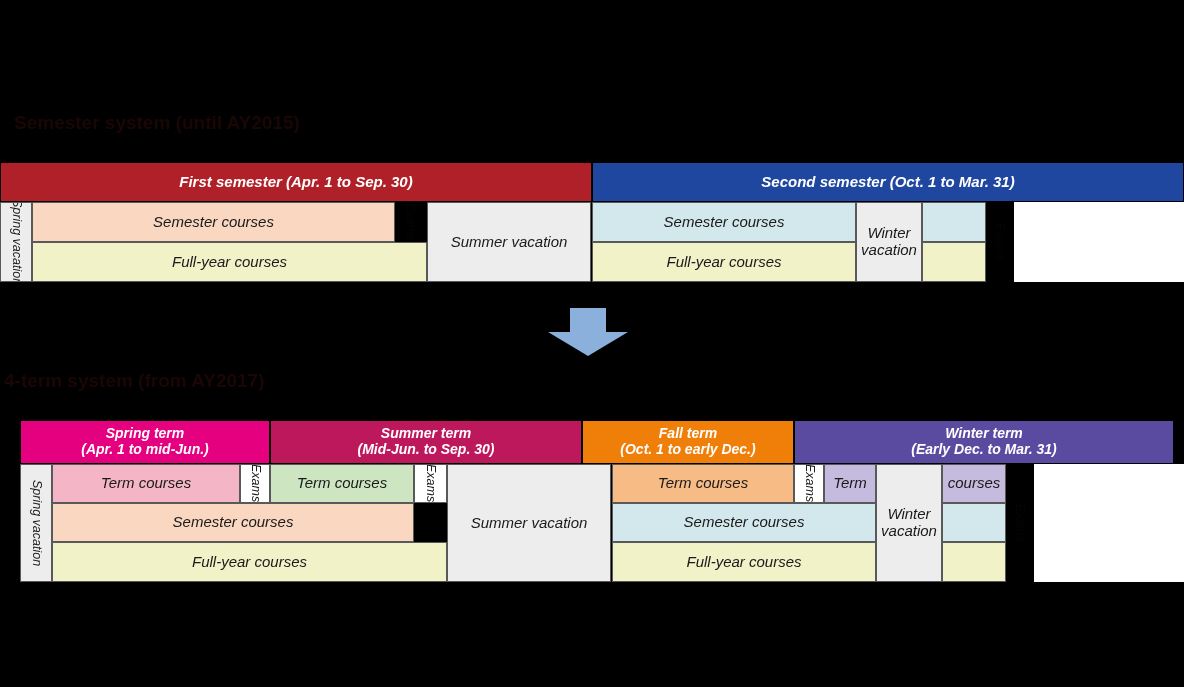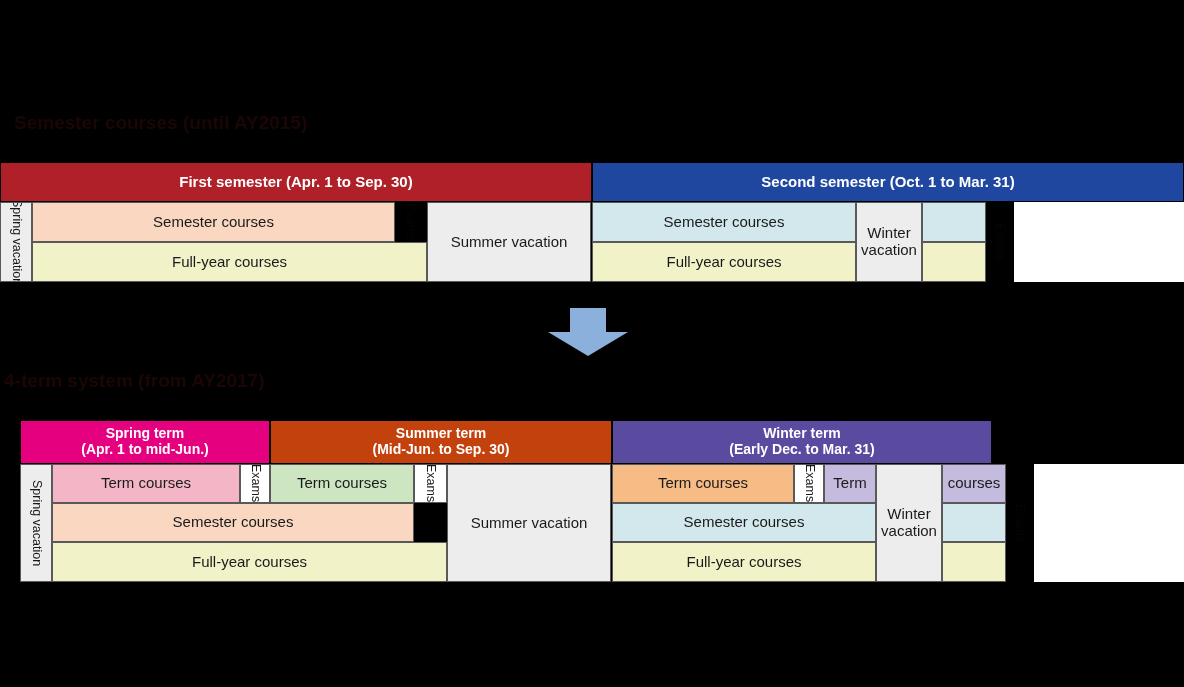--- a/index.html
+++ b/index.html
@@ -21,20 +21,21 @@
     font-weight: bold;
     color: #1a0604;
     letter-spacing: 0px;
     white-space: nowrap;
   }
 
   .chart {
     position: absolute;
     left: 0;
     width: 1184px;
+    font-style: italic;
   }
 
   
   .header-row {
     display: flex;
     width: 1184px;
     height: 40px;
   }
   .hdr {
     box-sizing: border-box;
@@ -120,21 +121,21 @@
     width: 0;
     height: 0;
     border-left: 40px solid transparent;
     border-right: 40px solid transparent;
     border-top: 24px solid #8cb0dc;
   }
 </style>
 </head>
 <body>
 
-<div class="section-title" style="left:14px; top:112px;">Semester courses (until AY2015)</div>
+<div class="section-title" style="left:14px; top:112px;">Semester system (until AY2015)</div>
 
 <div class="chart" style="top:162px;">
 
   <div class="header-row">
     <div class="hdr" style="width:592px; background:#b02028;">
       <span>First semester (Apr. 1 to Sep. 30)</span>
     </div>
     <div class="hdr" style="width:592px; background:#1f47a0;">
       <span>Second semester (Oct. 1 to Mar. 31)</span>
     </div>
@@ -194,23 +195,27 @@
 
 <div class="section-title" style="left:4px; top:370px;">4-term system (from AY2017)</div>
 
 <div class="chart" style="top:420px;padding-left:20px;">
 
   <div class="header-row" style="height:44px;">
     <div class="hdr two-line" style="width:250px; background:#e5007f;">
       <span>Spring term</span>
       <span>(Apr. 1 to mid-Jun.)</span>
     </div>
-    <div class="hdr two-line" style="width:342px; background:#c2410c;">
+    <div class="hdr two-line" style="width:312px; background:#be185d;">
       <span>Summer term</span>
       <span>(Mid-Jun. to Sep. 30)</span>
+    </div>
+    <div class="hdr two-line" style="width:212px; background:#f07f09;">
+      <span>Fall term</span>
+      <span>(Oct. 1 to early Dec.)</span>
     </div>
     <div class="hdr two-line" style="width:380px; background:#5b4ba0;">
       <span>Winter term</span>
       <span>(Early Dec. to Mar. 31)</span>
     </div>
   </div>
 
   <div class="body-rows" style="height:118px;">
 
     <div class="cell vtext" style="left:0px; top:0px; width:32px; height:118px; background:#ededed;">

